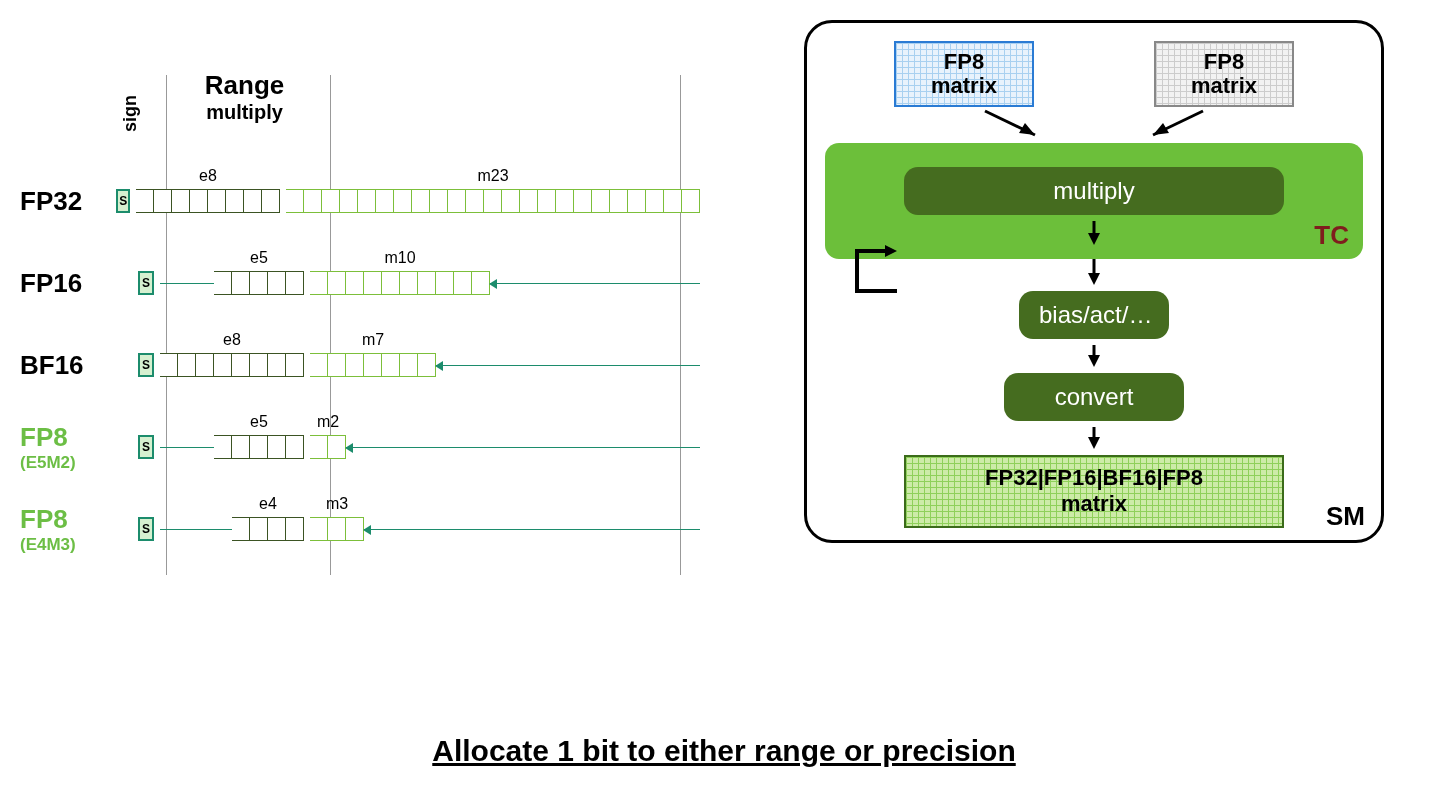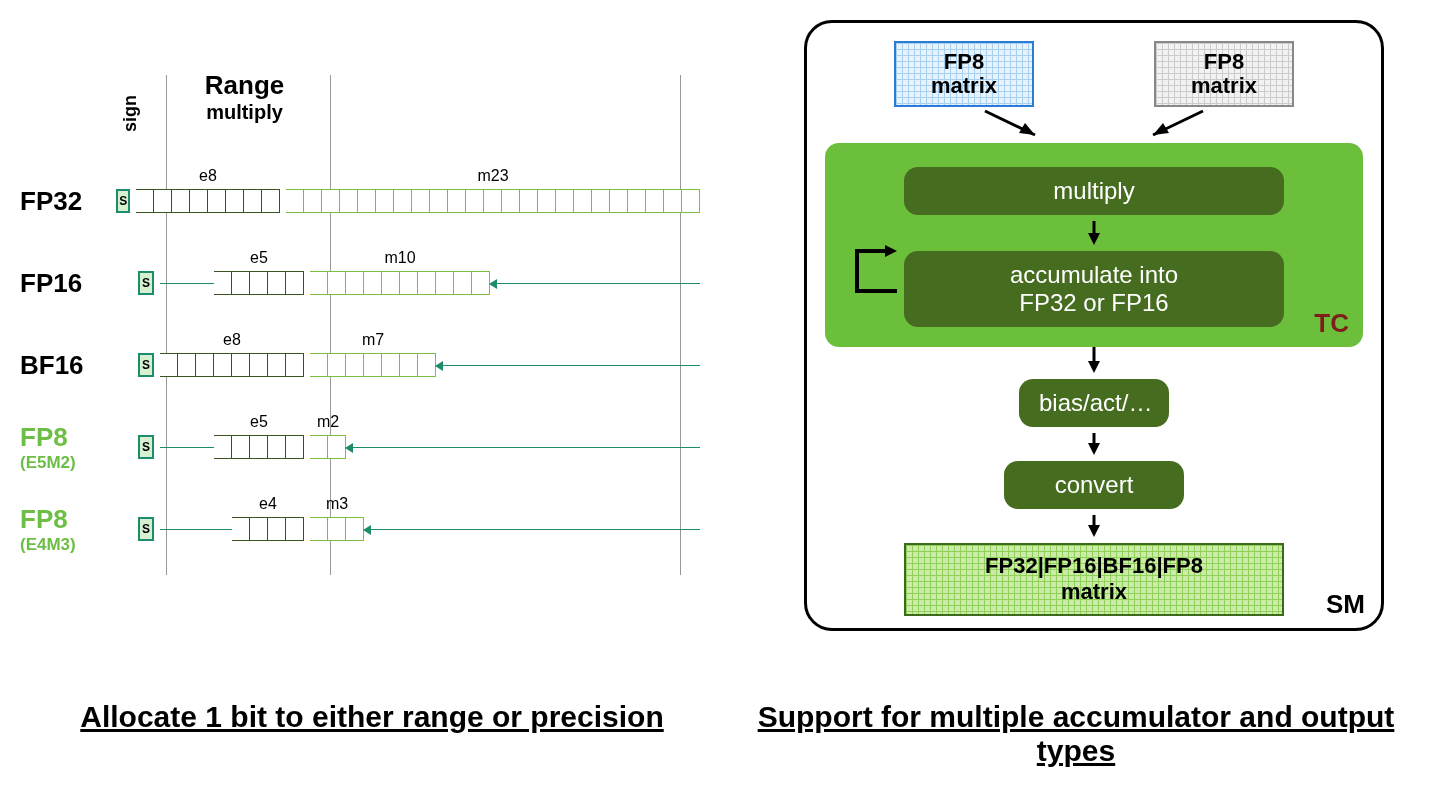--- a/index.html
+++ b/index.html
@@ -456,24 +456,20 @@
       <div class="tc-box">
         <div class="op-box">
           <span>multiply</span>
         </div>
         <div class="arrow-down">
           <svg width="20" height="24">
               <line x1="10" y1="0" x2="10" y2="14" stroke="#000" stroke-width="3"></line>
               <polygon points="10,24 4,12 16,12" fill="#000"></polygon>
             </svg>
         </div>
-        <div class="op-box">
-          <span style="white-space:pre-line;">accumulate into
-FP32 or FP16</span>
-        </div>
         <svg class="loop-arrow" width="60" height="60">
           <path d="M50 50 L10 50 L10 10 L40 10" stroke="#000" stroke-width="4" fill="none"></path>
           <polygon points="50,10 38,4 38,16" fill="#000"></polygon>
         </svg>
         <div class="tc-label">TC</div>
       </div>
 
       <div class="arrow-down">
         <svg width="20" height="26">
             <line x1="10" y1="0" x2="10" y2="16" stroke="#000" stroke-width="3"></line>
@@ -503,14 +499,13 @@
 matrix</span>
       </div>
 
       <div class="sm-label">SM</div>
     </div>
   </div>
 </div>
 
 <div class="captions">
   <div class="caption">Allocate 1 bit to either range or precision</div>
-  <div class="caption">Support for multiple accumulator and output types</div>
 </div>
 
 </body></html>

